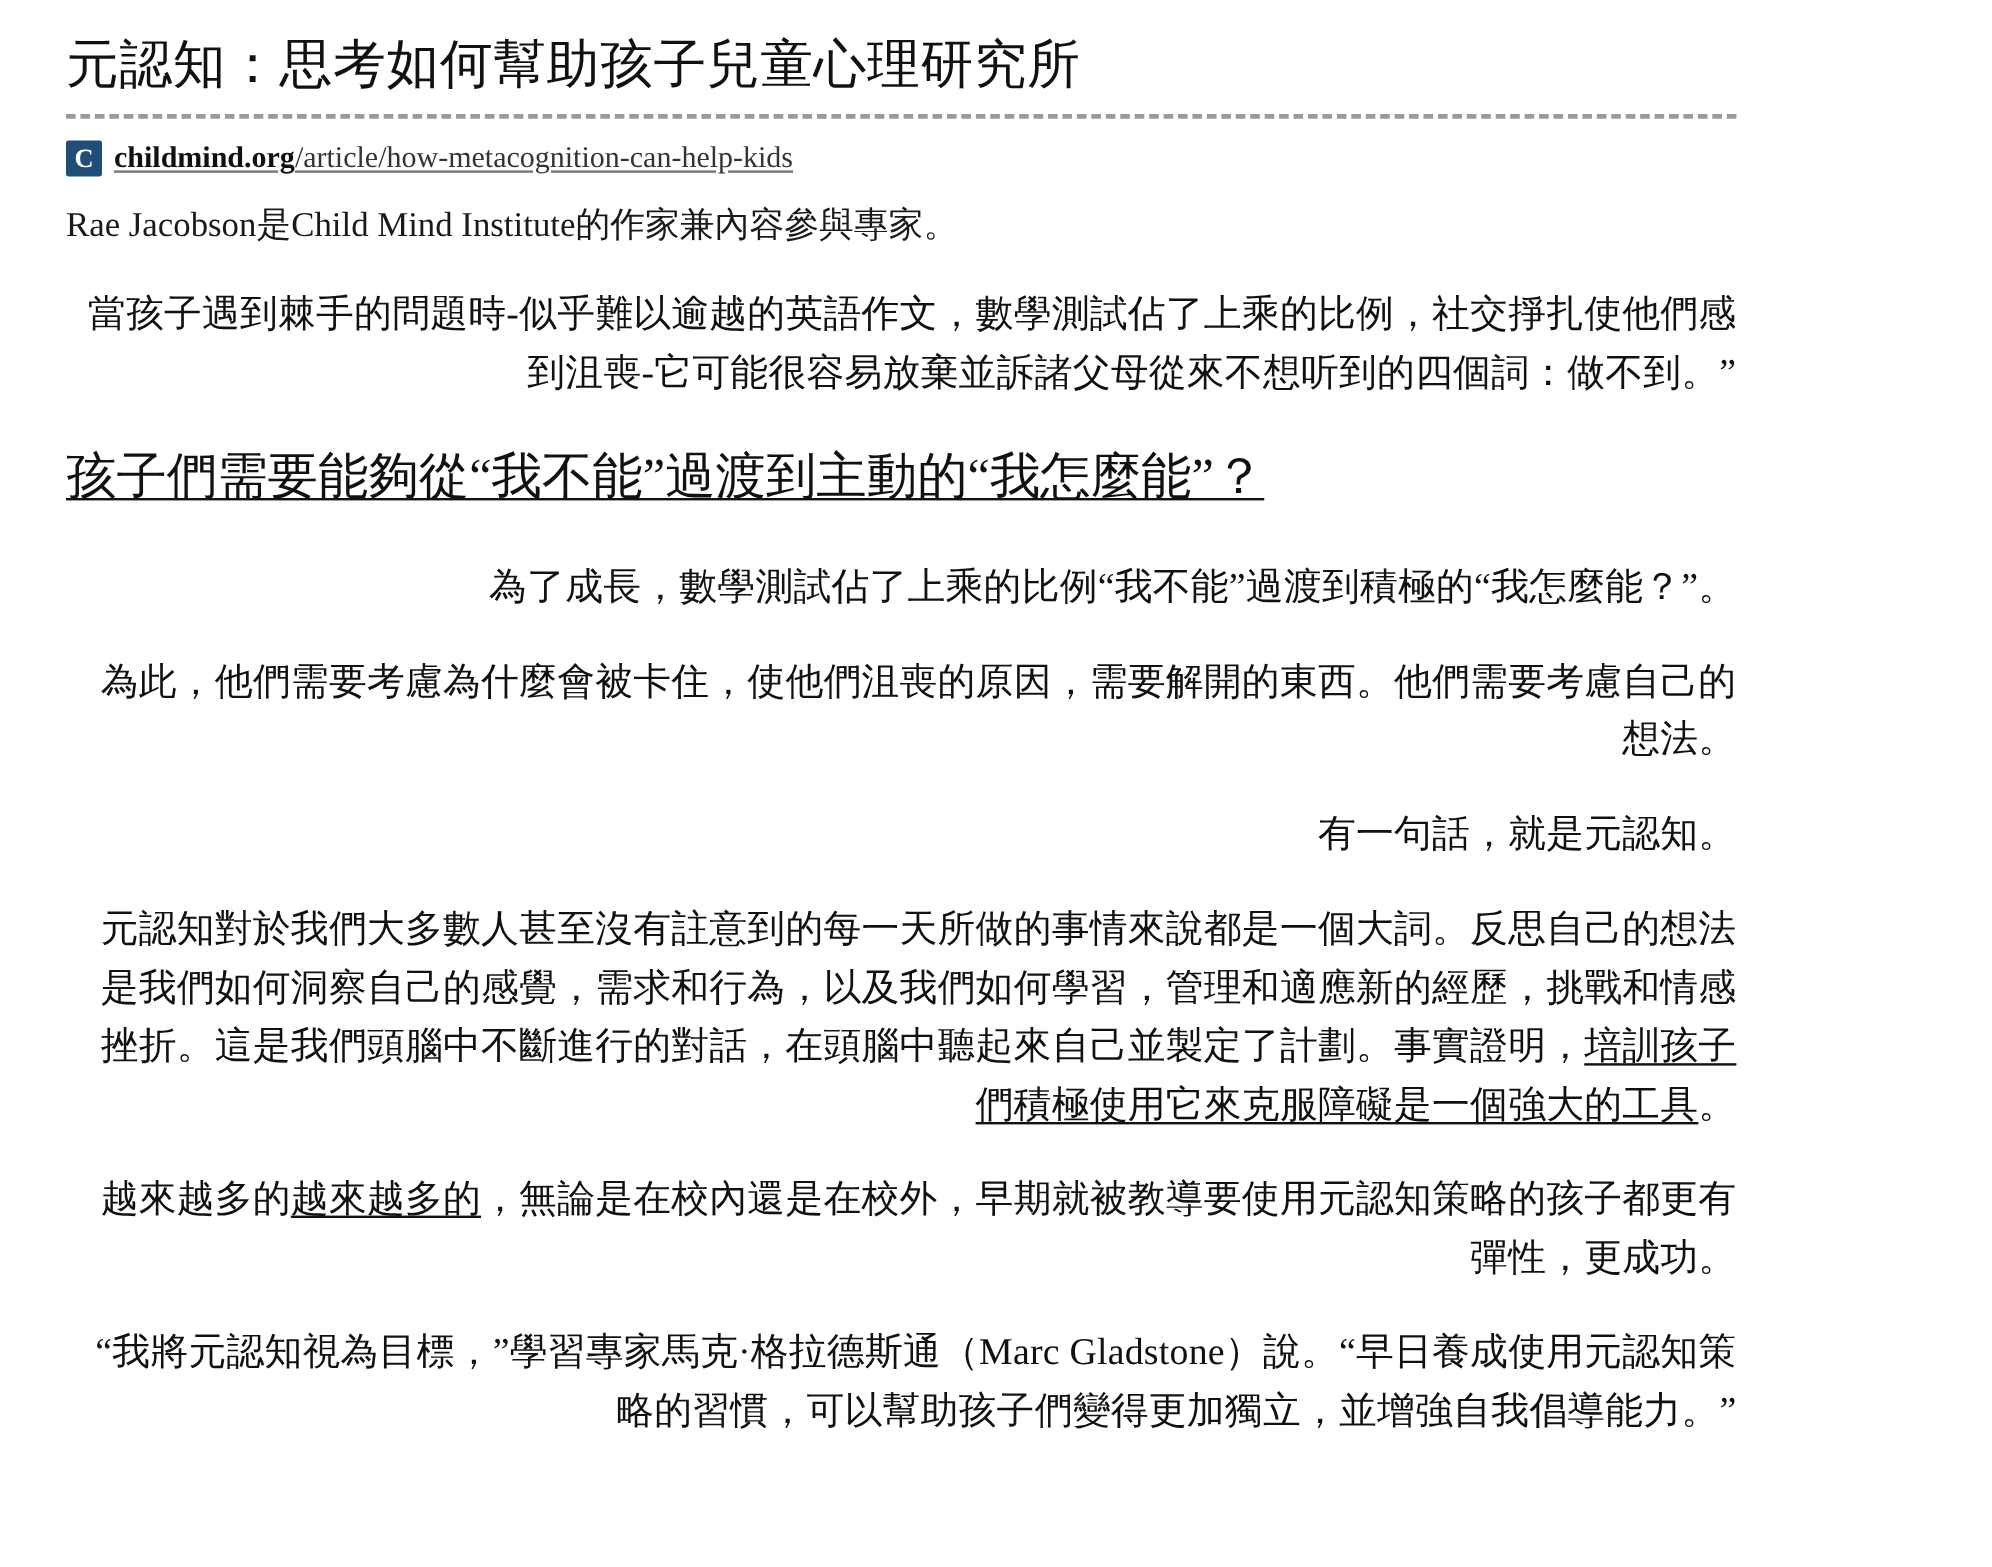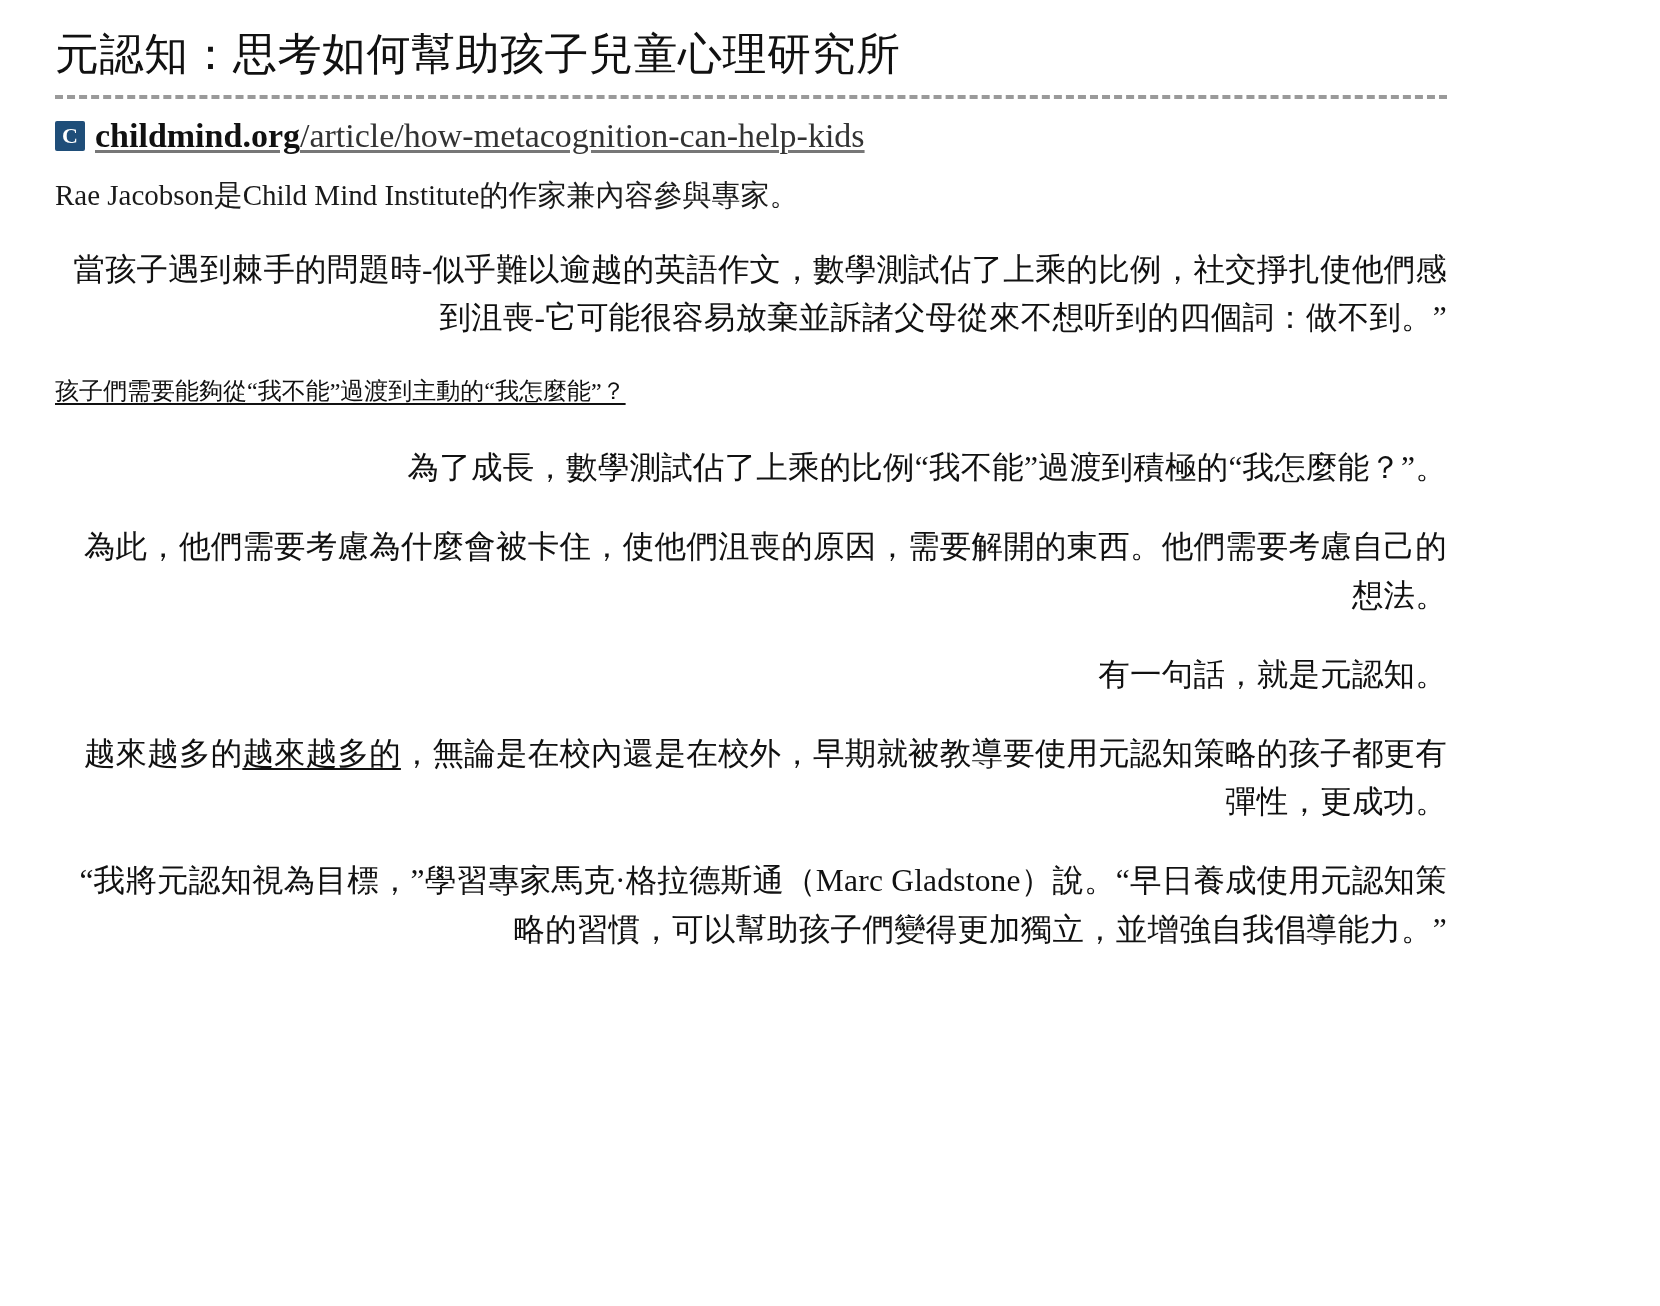--- a/index.html
+++ b/index.html
@@ -47,21 +47,21 @@
     color: #ffffff;
     font-family: "Liberation Serif", serif;
     font-size: 22px;
     font-weight: 700;
     line-height: 30px;
     text-align: center;
     border-radius: 2px;
     flex: 0 0 auto;
   }
   .source-url {
-    font-size: 34px;
+    font-size: 25px;
     line-height: 1.1;
     color: #333333;
     text-decoration: underline;
     text-decoration-color: #777;
     text-underline-offset: 3px;
     white-space: nowrap;
     overflow: hidden;
   }
   .source-url .domain {
     font-weight: 700;
@@ -82,21 +82,21 @@
     letter-spacing: 0.2px;
   }
   p.body-text:last-child { margin-bottom: 13px; }
   .u-link {
     text-decoration: underline;
     text-decoration-thickness: 1.5px;
     text-underline-offset: 4px;
     color: #111111;
   }
   .heading-link {
-    font-size: 24px;
+    font-size: 42px;
     line-height: 1.55;
     margin: 0 0 34px 0;
     color: #111111;
   }
   .heading-link span {
     text-decoration: underline;
     text-decoration-thickness: 2px;
     text-underline-offset: 4px;
   }
 </style>
@@ -119,18 +119,19 @@
   <p class="body-text">當孩子遇到棘手的問題時-似乎難以逾越的英語作文，數學測試佔了上乘的比例，社交掙扎使他們感到沮喪-它可能很容易放棄並訴諸父母從來不想听到的四個詞：做不到。”</p>
 
   <p class="heading-link"><span>孩子們需要能夠從“我不能”過渡到主動的“我怎麼能”？</span></p>
 
   <p class="body-text">為了成長，數學測試佔了上乘的比例“我不能”過渡到積極的“我怎麼能？”。</p>
 
   <p class="body-text">為此，他們需要考慮為什麼會被卡住，使他們沮喪的原因，需要解開的東西。他們需要考慮自己的想法。</p>
 
   <p class="body-text">有一句話，就是元認知。</p>
 
+  <p class="body-text"><span>元認知對於我們大多數人甚至沒有註意到的每一天所做的事情來說都是一個大詞。反思自己的想法是我們如何洞察自己的感覺，需求和行為，以及我們如何學習，管理和適應新的經歷，挑戰和情感挫折。這是我們頭腦中不斷進行的對話，在頭腦中聽起來自己並製定了計劃。事實證明，</span><span class="u-link">培訓孩子們積極使用它來克服障礙是一個強大的工具</span><span>。</span></p>
 
   <p class="body-text"><span>越來越多的</span><span class="u-link">越來越多的</span><span>，無論是在校內還是在校外，早期就被教導要使用元認知策略的孩子都更有彈性，更成功。</span></p>
 
   <p class="body-text">“我將元認知視為目標，”學習專家馬克·格拉德斯通（Marc Gladstone）說。“早日養成使用元認知策略的習慣，可以幫助孩子們變得更加獨立，並增強自我倡導能力。”</p>
 
 </div>
 
 </body></html>

